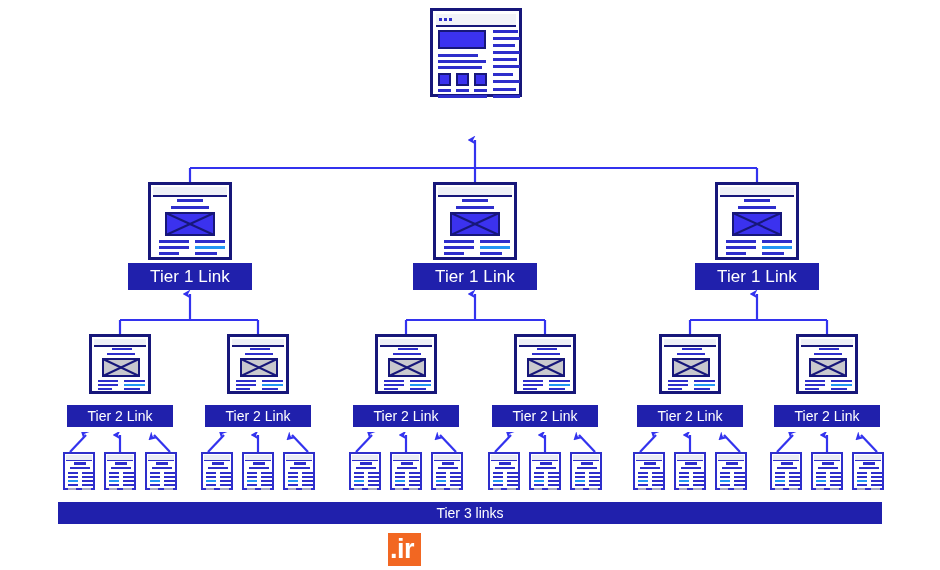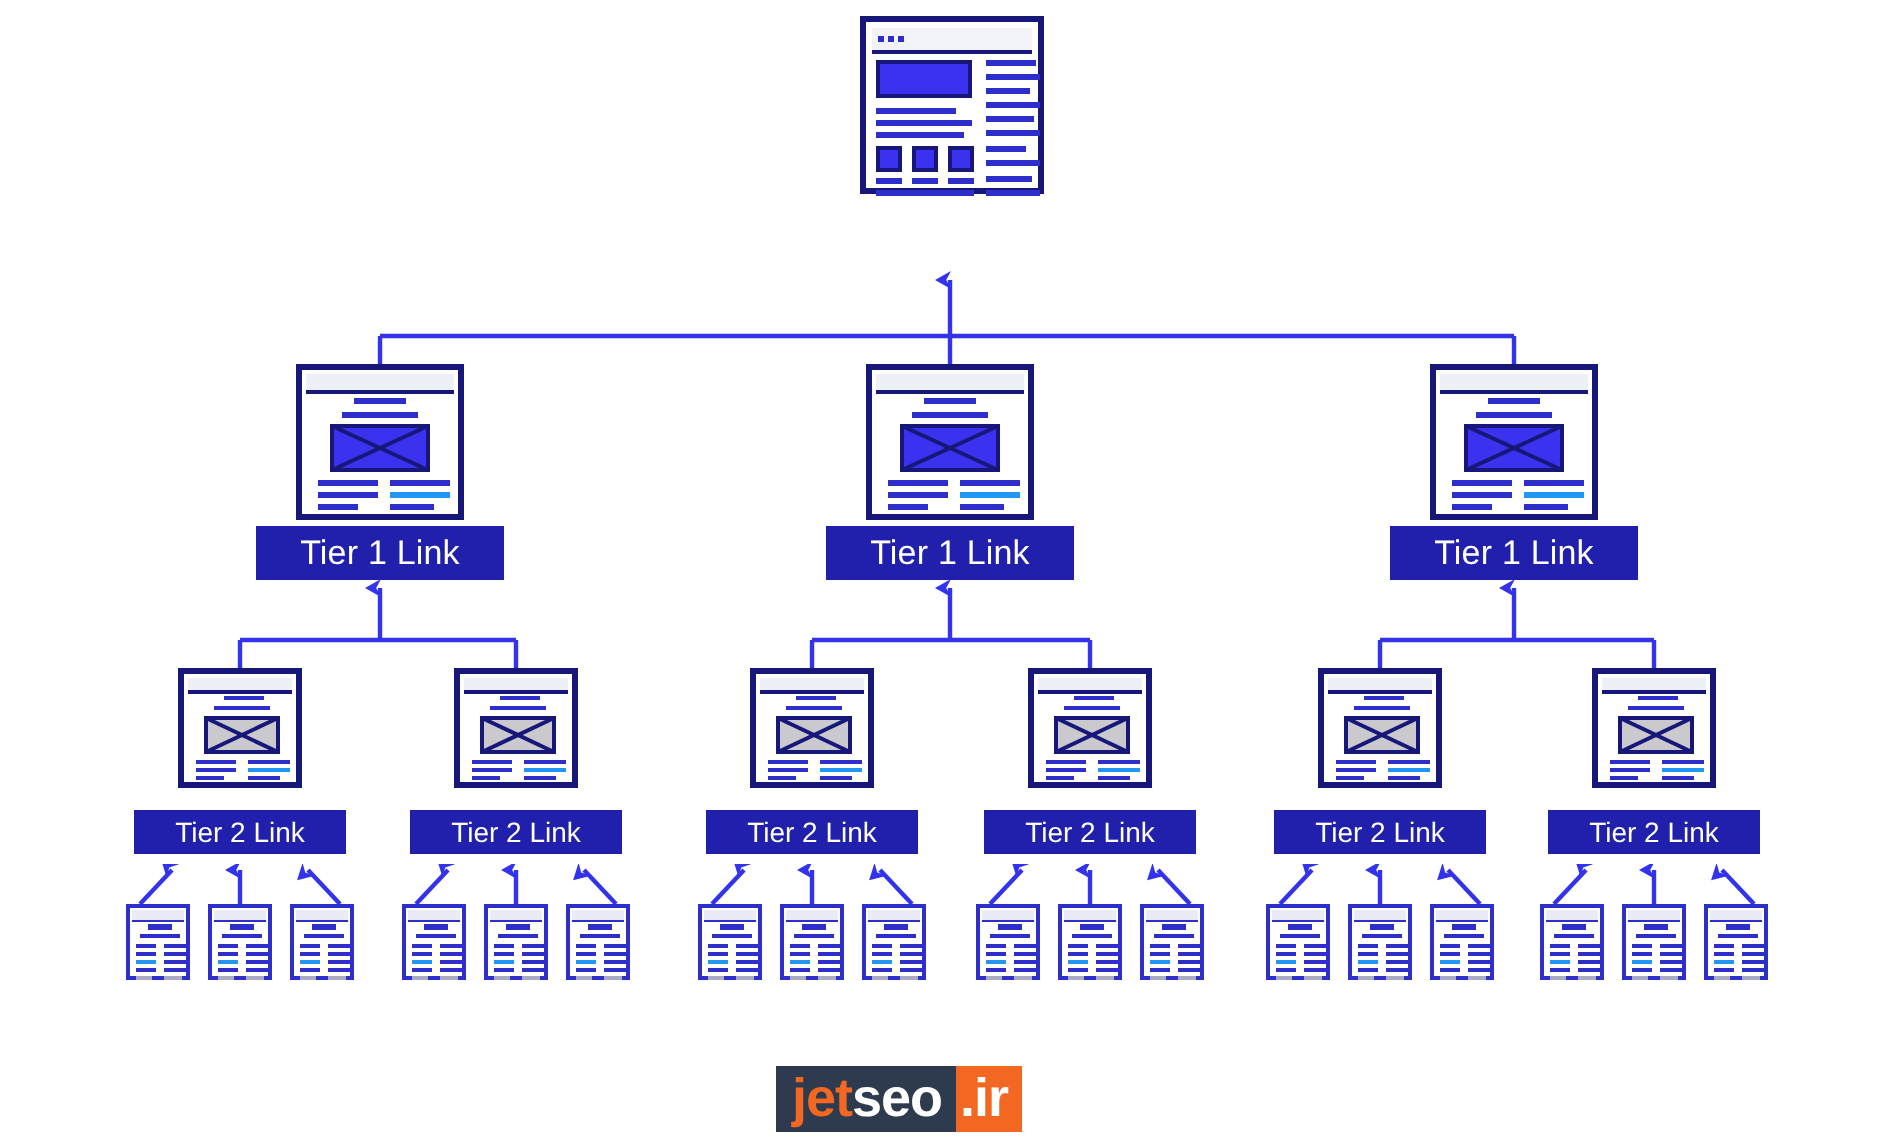--- a/index.html
+++ b/index.html
@@ -637,22 +637,19 @@
       </div>
       <svg style="position:absolute;left:765px;top:432px;" width="124" height="22">
         <g stroke="#3333ee" stroke-width="2.2" fill="none" marker-end="url(#ar)">
           <line x1="12" y1="20" x2="28" y2="3"></line>
           <line x1="62" y1="20" x2="62" y2="3"></line>
           <line x1="112" y1="20" x2="96" y2="3"></line>
         </g>
       </svg>
     </div>
 
+  <div class="label-t3bar">Tier 3 links</div>
 
   <div class="logo">
-    <div class="logo-main">
-      <span class="logo-jet">jet</span>
-        <span class="logo-seo">seo</span>
-    </div>
     <div class="logo-tld">.ir</div>
   </div>
 
 </div>
 
 </body></html>

